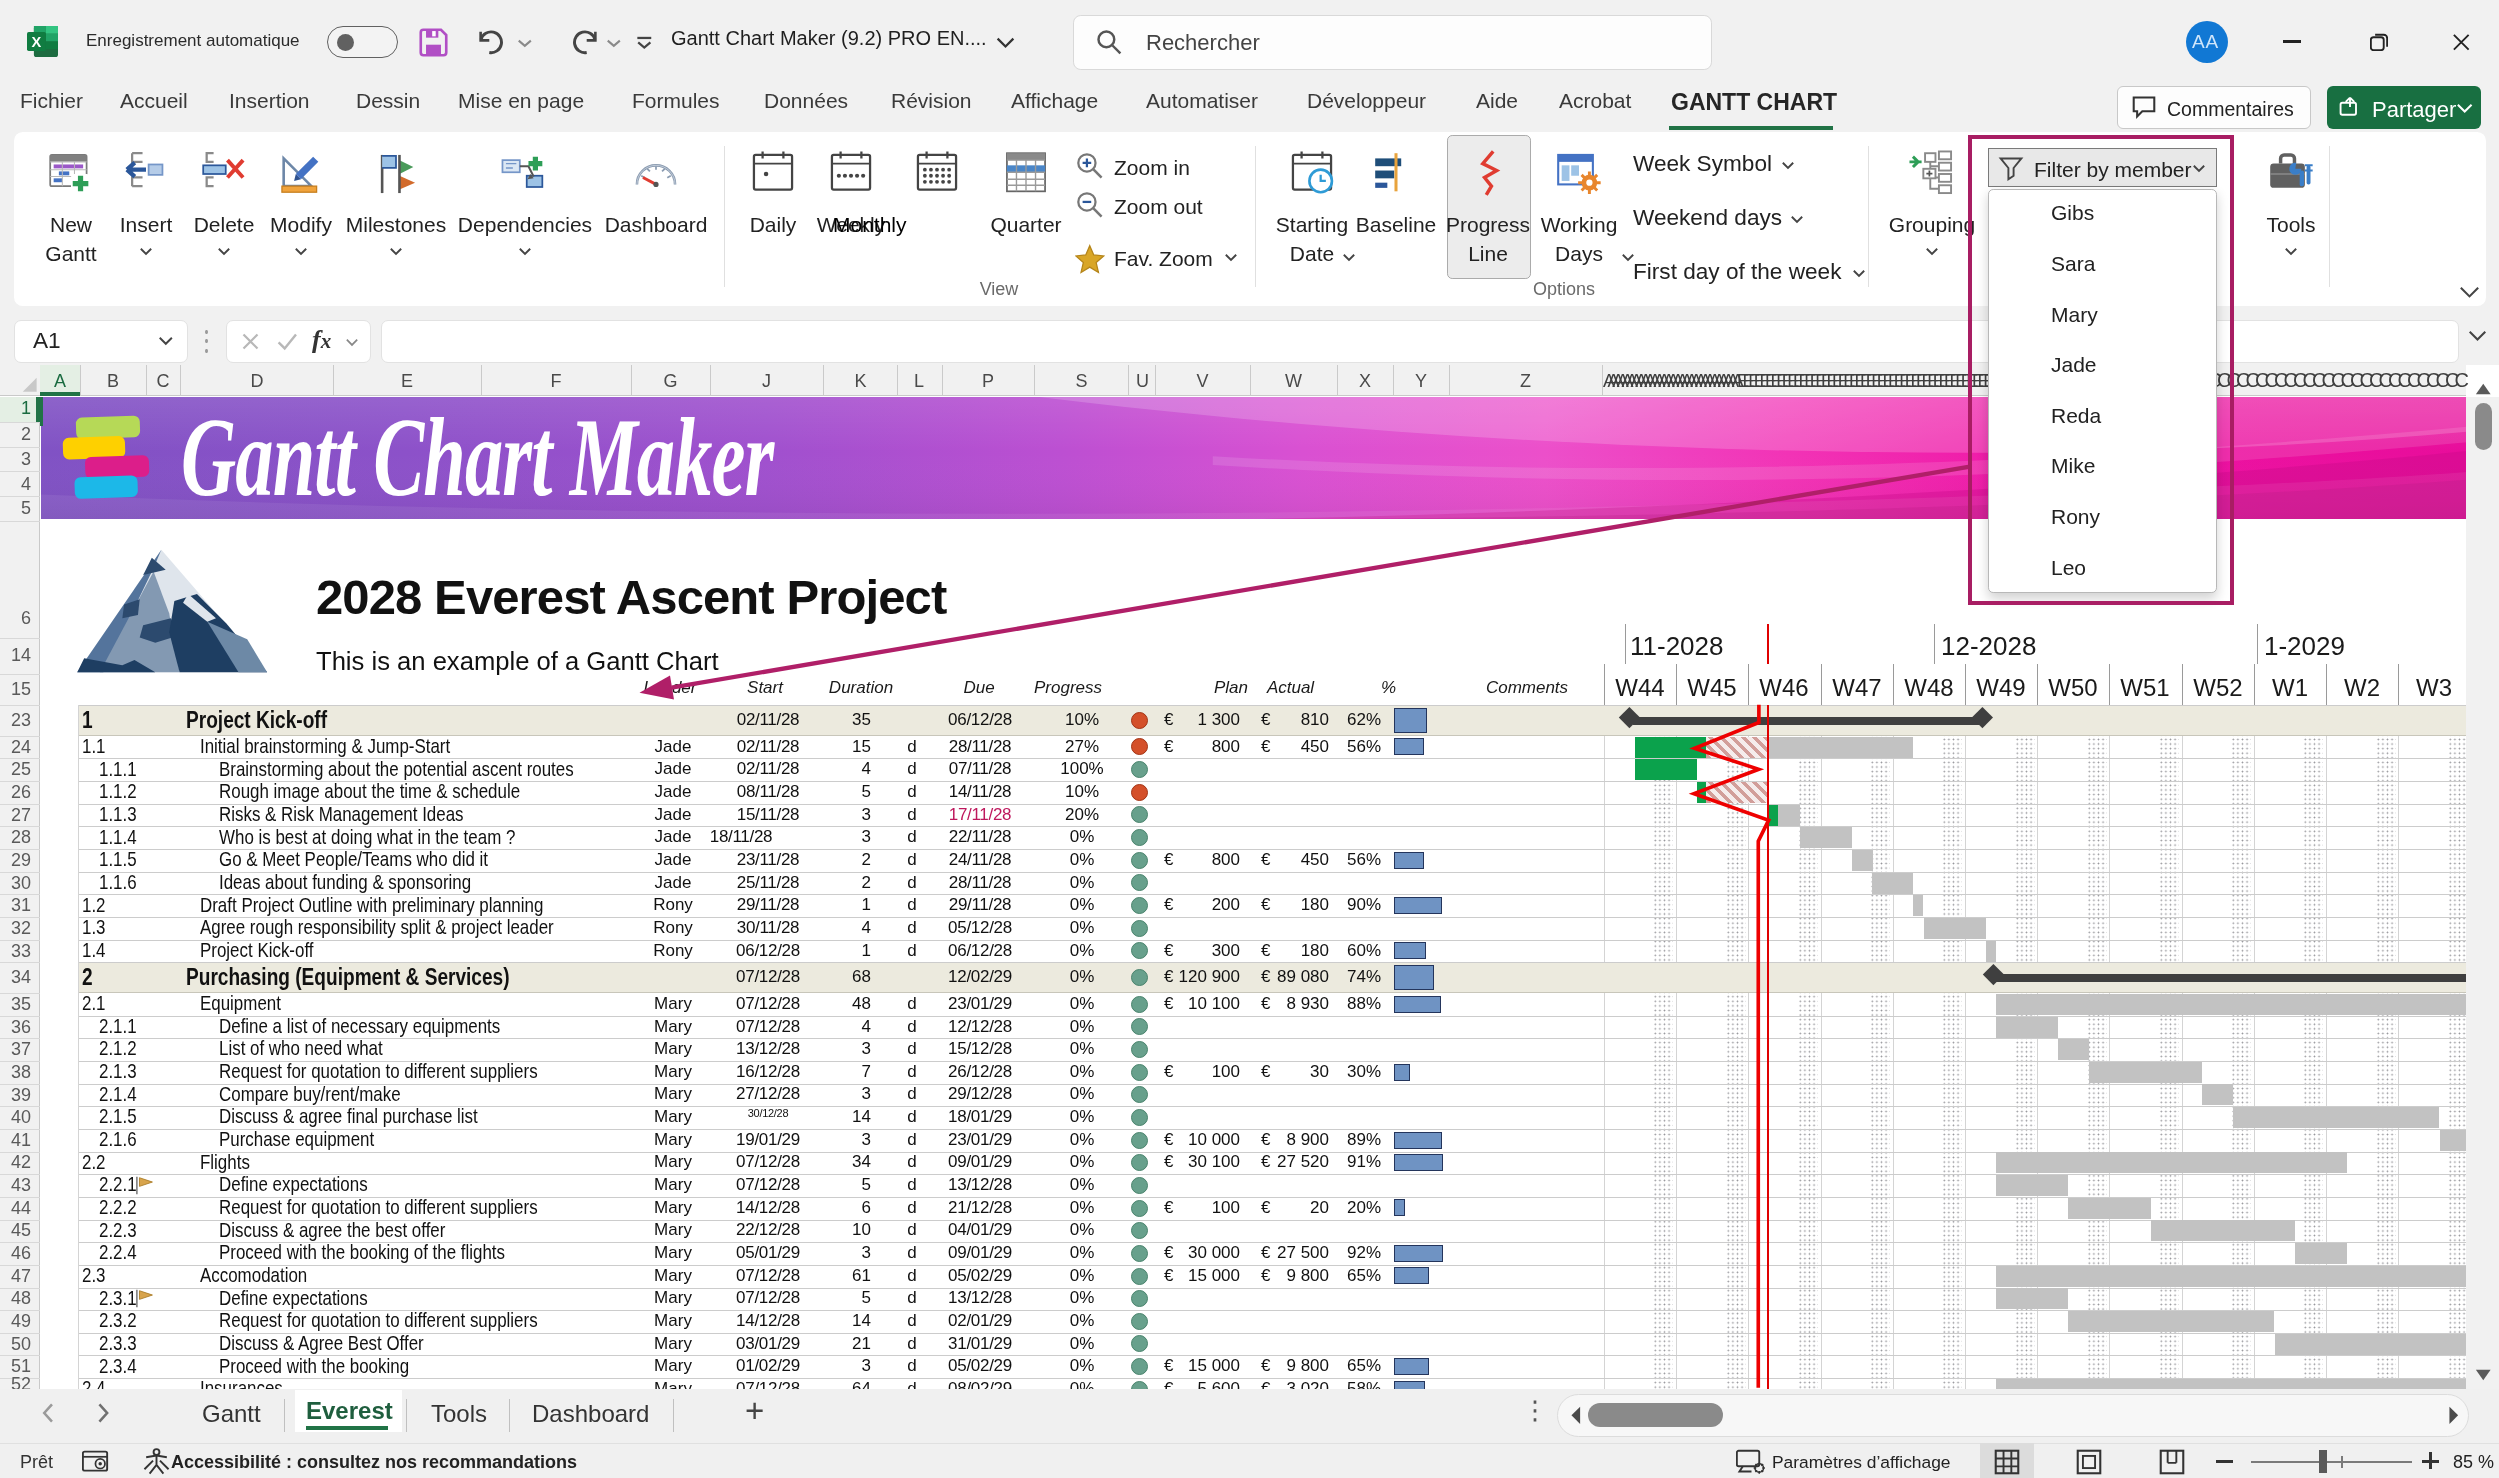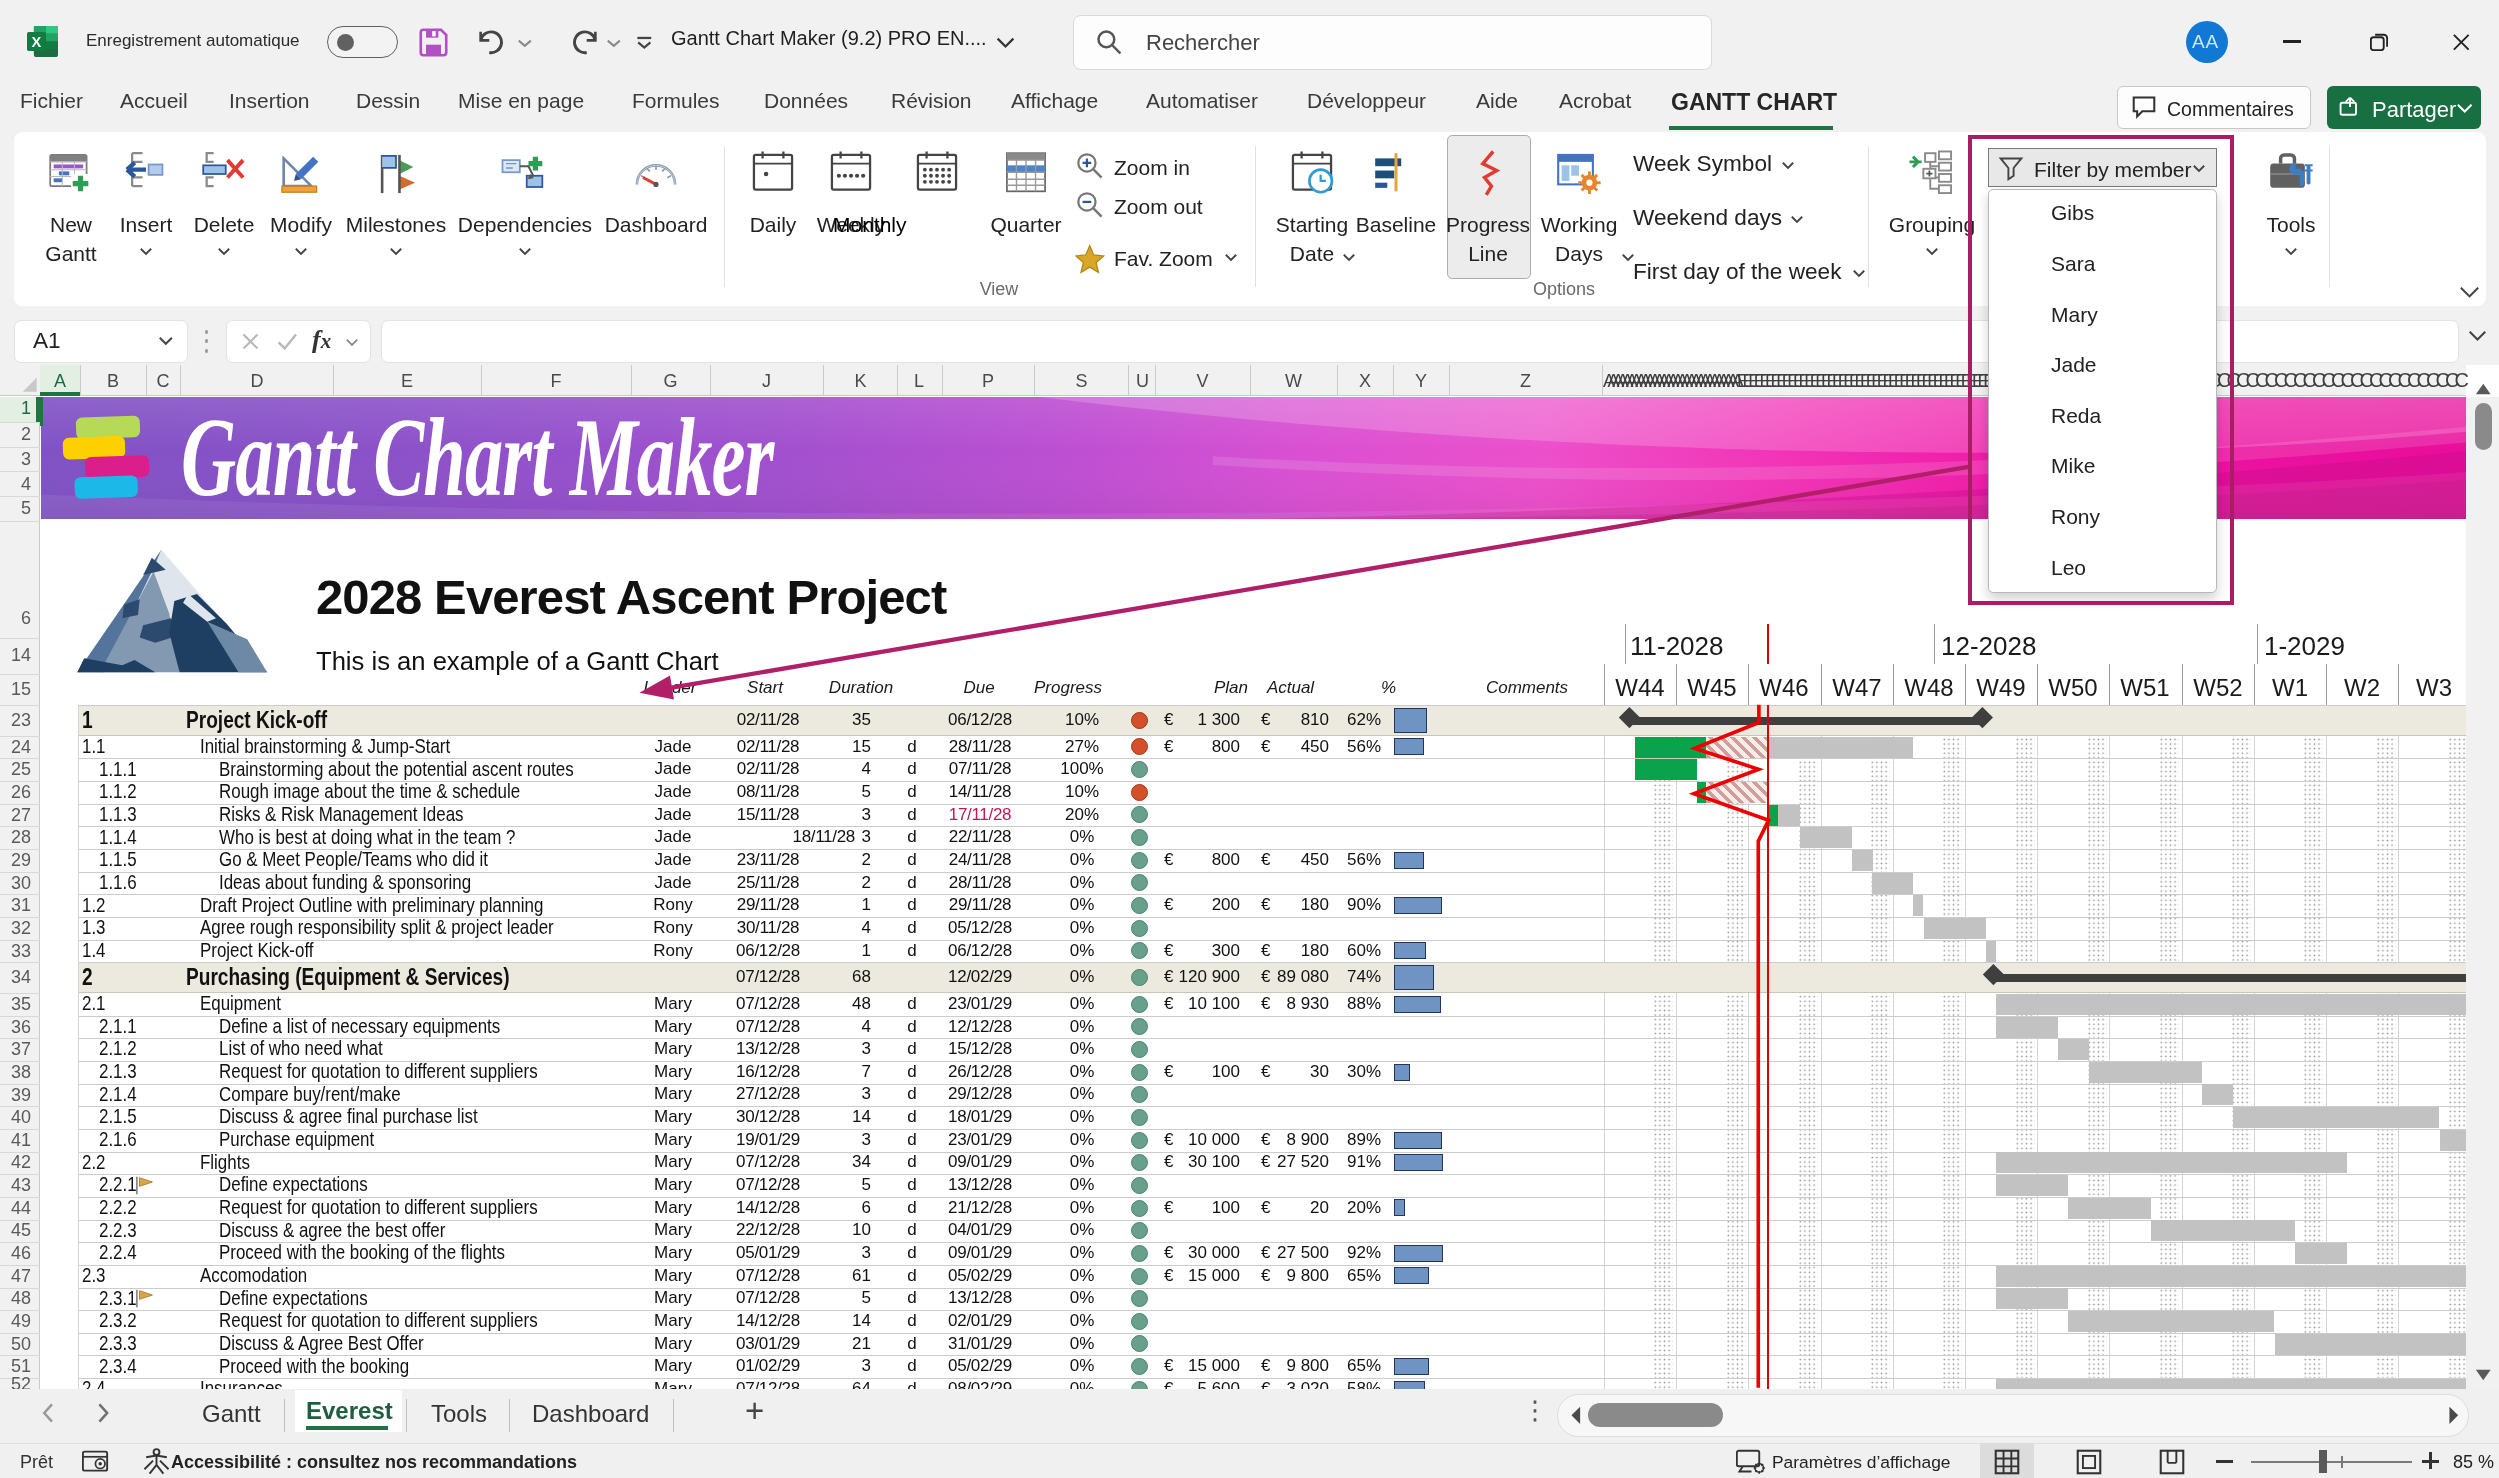--- a/index.html
+++ b/index.html
@@ -683,21 +683,21 @@
 <div class="tx" style="left:586px;top:805px;width:174px;text-align:center;font-size:17px;color:#111">Jade</div>
 <div class="tx" style="left:681px;top:805px;width:174px;text-align:center;font-size:17px;color:#111;letter-spacing:-0.3px">15/11/28</div>
 <div class="tx" style="left:784px;top:805px;width:87px;text-align:right;font-size:17px;color:#111">3</div>
 <div class="tx" style="left:886px;top:805px;width:52px;text-align:center;font-size:17px;color:#111">d</div>
 <div class="tx" style="left:893px;top:805px;width:174px;text-align:center;font-size:17px;color:#be185d;letter-spacing:-0.3px">17/11/28</div>
 <div class="tx" style="left:995px;top:805px;width:174px;text-align:center;font-size:17px;color:#111">20%</div>
 <div class="a" style="left:1131px;top:806px;width:17.4px;height:17.4px;border-radius:50%;background:#68a08c;border:1.3px solid #49836c"></div>
 <div class="tx" style="left:99px;top:826px;font-size:20.4px;font-weight:normal;color:#111;transform:scaleX(0.83);transform-origin:0 0">1.1.4</div>
 <div class="tx" style="left:219px;top:826px;font-size:20.4px;font-weight:normal;color:#111;transform:scaleX(0.83);transform-origin:0 0">Who is best at doing what in the team ?</div>
 <div class="tx" style="left:586px;top:827px;width:174px;text-align:center;font-size:17px;color:#111">Jade</div>
-<div class="tx" style="left:681px;top:827px;width:174px;text-align:right;font-size:17px;color:#111;letter-spacing:-0.3px">18/11/28</div>
+<div class="tx" style="left:654px;top:827px;width:174px;text-align:center;font-size:17px;color:#111;letter-spacing:-0.3px">18/11/28</div>
 <div class="tx" style="left:784px;top:827px;width:87px;text-align:right;font-size:17px;color:#111">3</div>
 <div class="tx" style="left:886px;top:827px;width:52px;text-align:center;font-size:17px;color:#111">d</div>
 <div class="tx" style="left:893px;top:827px;width:174px;text-align:center;font-size:17px;color:#111;letter-spacing:-0.3px">22/11/28</div>
 <div class="tx" style="left:995px;top:827px;width:174px;text-align:center;font-size:17px;color:#111">0%</div>
 <div class="a" style="left:1131px;top:829px;width:17.4px;height:17.4px;border-radius:50%;background:#68a08c;border:1.3px solid #49836c"></div>
 <div class="tx" style="left:99px;top:848px;font-size:20.4px;font-weight:normal;color:#111;transform:scaleX(0.83);transform-origin:0 0">1.1.5</div>
 <div class="tx" style="left:219px;top:848px;font-size:20.4px;font-weight:normal;color:#111;transform:scaleX(0.83);transform-origin:0 0">Go &amp; Meet People/Teams who did it</div>
 <div class="tx" style="left:586px;top:850px;width:174px;text-align:center;font-size:17px;color:#111">Jade</div>
 <div class="tx" style="left:681px;top:850px;width:174px;text-align:center;font-size:17px;color:#111;letter-spacing:-0.3px">23/11/28</div>
 <div class="tx" style="left:784px;top:850px;width:87px;text-align:right;font-size:17px;color:#111">2</div>
@@ -825,21 +825,21 @@
 <div class="tx" style="left:586px;top:1084px;width:174px;text-align:center;font-size:17px;color:#111">Mary</div>
 <div class="tx" style="left:681px;top:1084px;width:174px;text-align:center;font-size:17px;color:#111;letter-spacing:-0.3px">27/12/28</div>
 <div class="tx" style="left:784px;top:1084px;width:87px;text-align:right;font-size:17px;color:#111">3</div>
 <div class="tx" style="left:886px;top:1084px;width:52px;text-align:center;font-size:17px;color:#111">d</div>
 <div class="tx" style="left:893px;top:1084px;width:174px;text-align:center;font-size:17px;color:#111;letter-spacing:-0.3px">29/12/28</div>
 <div class="tx" style="left:995px;top:1084px;width:174px;text-align:center;font-size:17px;color:#111">0%</div>
 <div class="a" style="left:1131px;top:1086px;width:17.4px;height:17.4px;border-radius:50%;background:#68a08c;border:1.3px solid #49836c"></div>
 <div class="tx" style="left:99px;top:1105px;font-size:20.4px;font-weight:normal;color:#111;transform:scaleX(0.83);transform-origin:0 0">2.1.5</div>
 <div class="tx" style="left:219px;top:1105px;font-size:20.4px;font-weight:normal;color:#111;transform:scaleX(0.83);transform-origin:0 0">Discuss &amp; agree final purchase list</div>
 <div class="tx" style="left:586px;top:1107px;width:174px;text-align:center;font-size:17px;color:#111">Mary</div>
-<div class="tx" style="left:681px;top:1107px;width:174px;text-align:center;font-size:17px;color:#111;letter-spacing:-0.3px">30/12/28</div>
+<div class="tx" style="left:681px;top:1107px;width:174px;text-align:center;font-size:11px;color:#111;letter-spacing:-0.3px">30/12/28</div>
 <div class="tx" style="left:784px;top:1107px;width:87px;text-align:right;font-size:17px;color:#111">14</div>
 <div class="tx" style="left:886px;top:1107px;width:52px;text-align:center;font-size:17px;color:#111">d</div>
 <div class="tx" style="left:893px;top:1107px;width:174px;text-align:center;font-size:17px;color:#111;letter-spacing:-0.3px">18/01/29</div>
 <div class="tx" style="left:995px;top:1107px;width:174px;text-align:center;font-size:17px;color:#111">0%</div>
 <div class="a" style="left:1131px;top:1109px;width:17.4px;height:17.4px;border-radius:50%;background:#68a08c;border:1.3px solid #49836c"></div>
 <div class="tx" style="left:99px;top:1128px;font-size:20.4px;font-weight:normal;color:#111;transform:scaleX(0.83);transform-origin:0 0">2.1.6</div>
 <div class="tx" style="left:219px;top:1128px;font-size:20.4px;font-weight:normal;color:#111;transform:scaleX(0.83);transform-origin:0 0">Purchase equipment</div>
 <div class="tx" style="left:586px;top:1130px;width:174px;text-align:center;font-size:17px;color:#111">Mary</div>
 <div class="tx" style="left:681px;top:1130px;width:174px;text-align:center;font-size:17px;color:#111;letter-spacing:-0.3px">19/01/29</div>
 <div class="tx" style="left:784px;top:1130px;width:87px;text-align:right;font-size:17px;color:#111">3</div>

